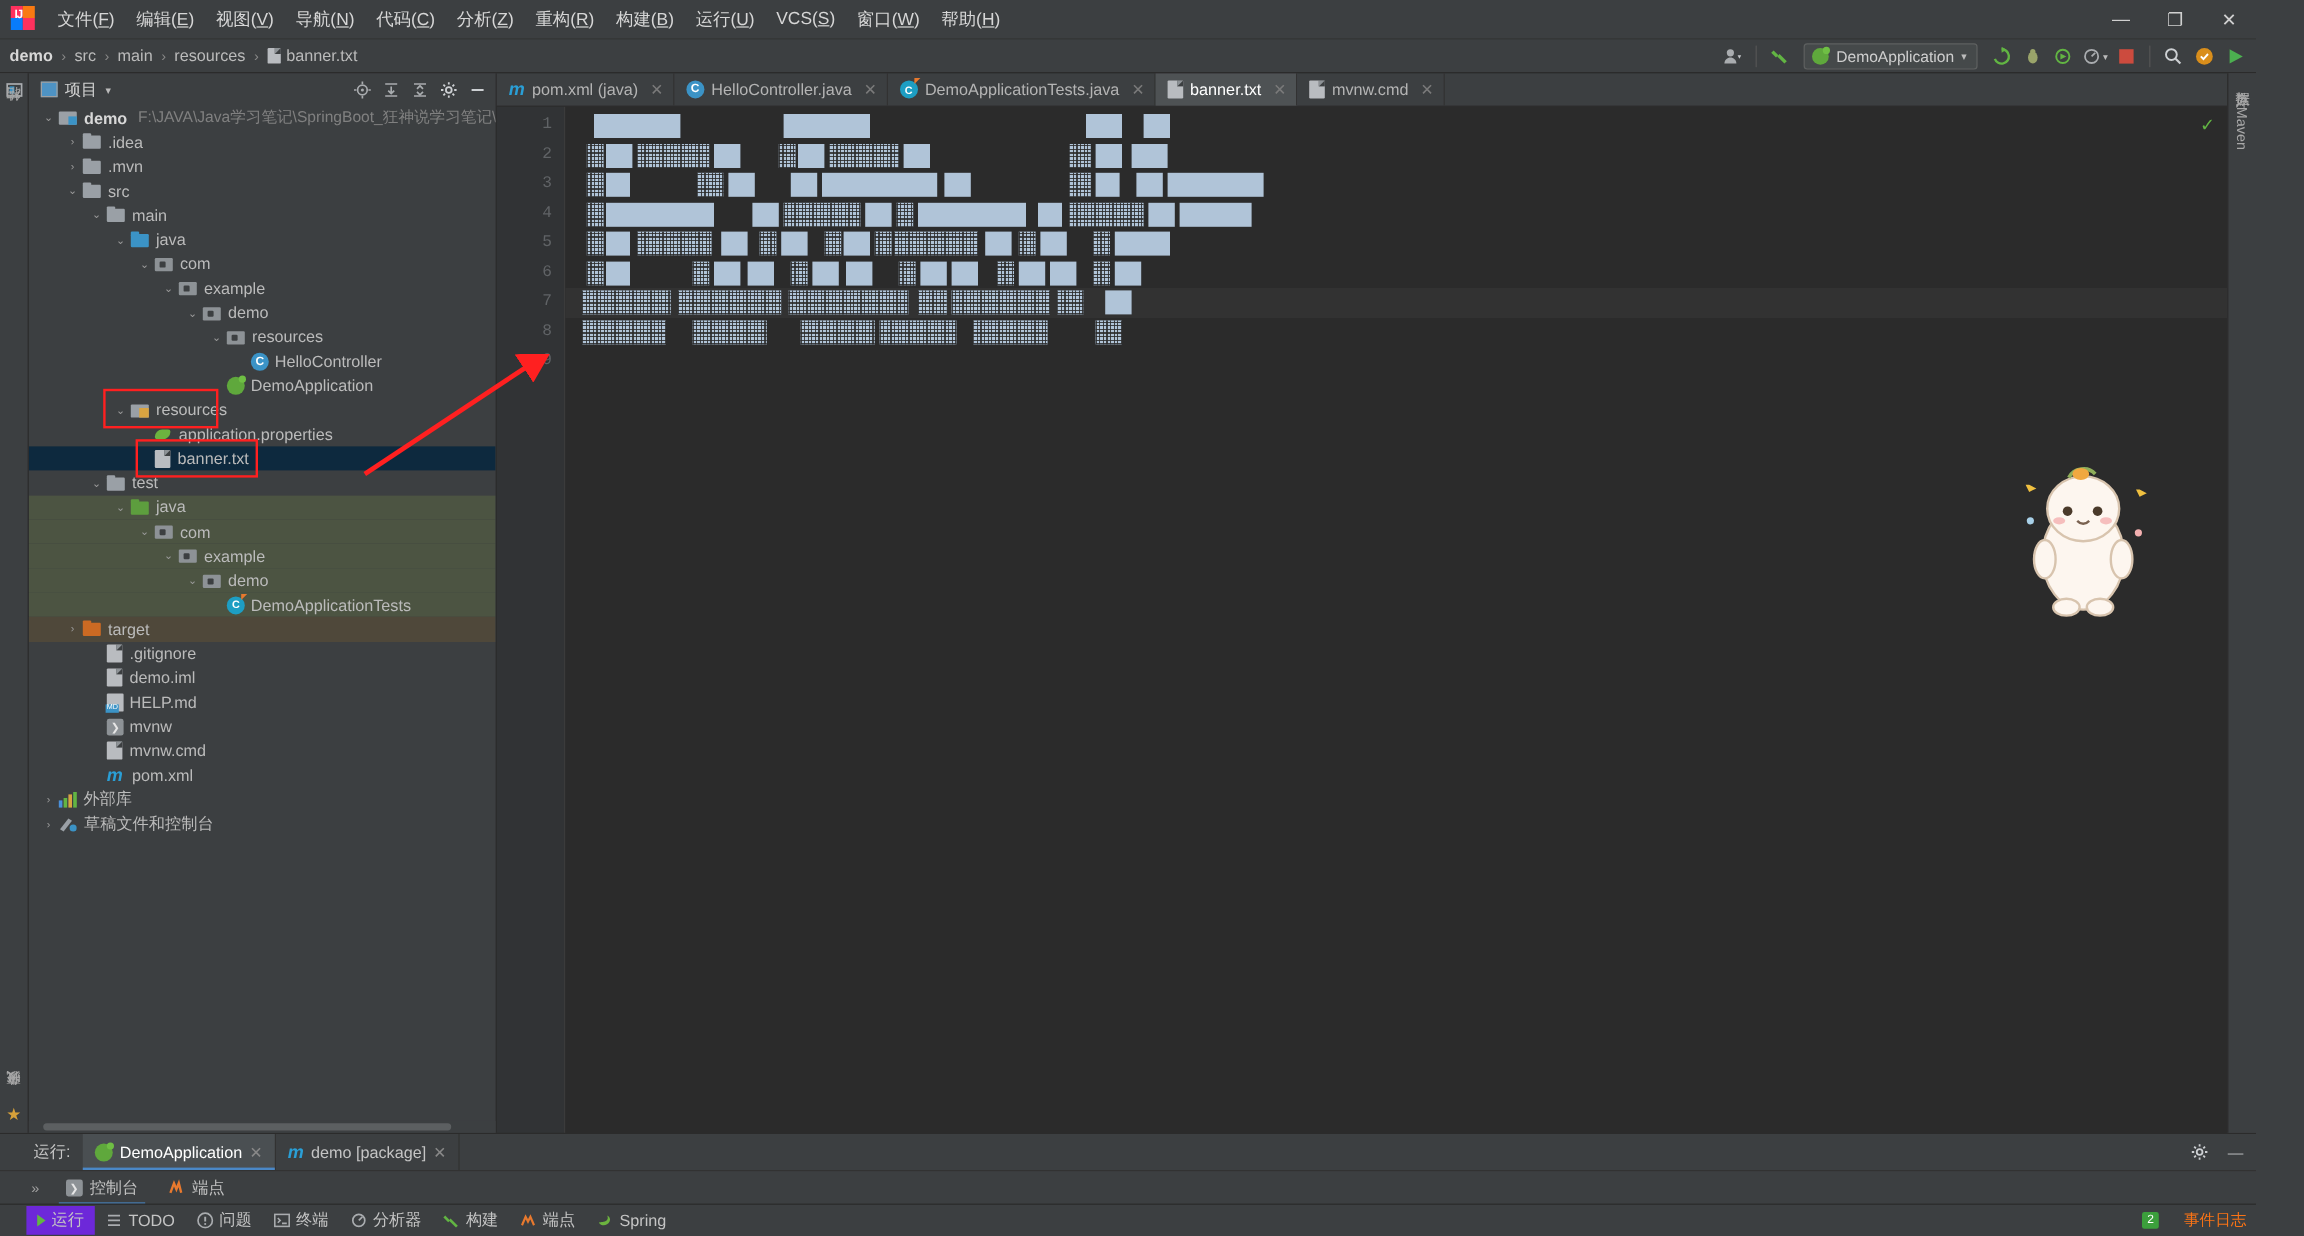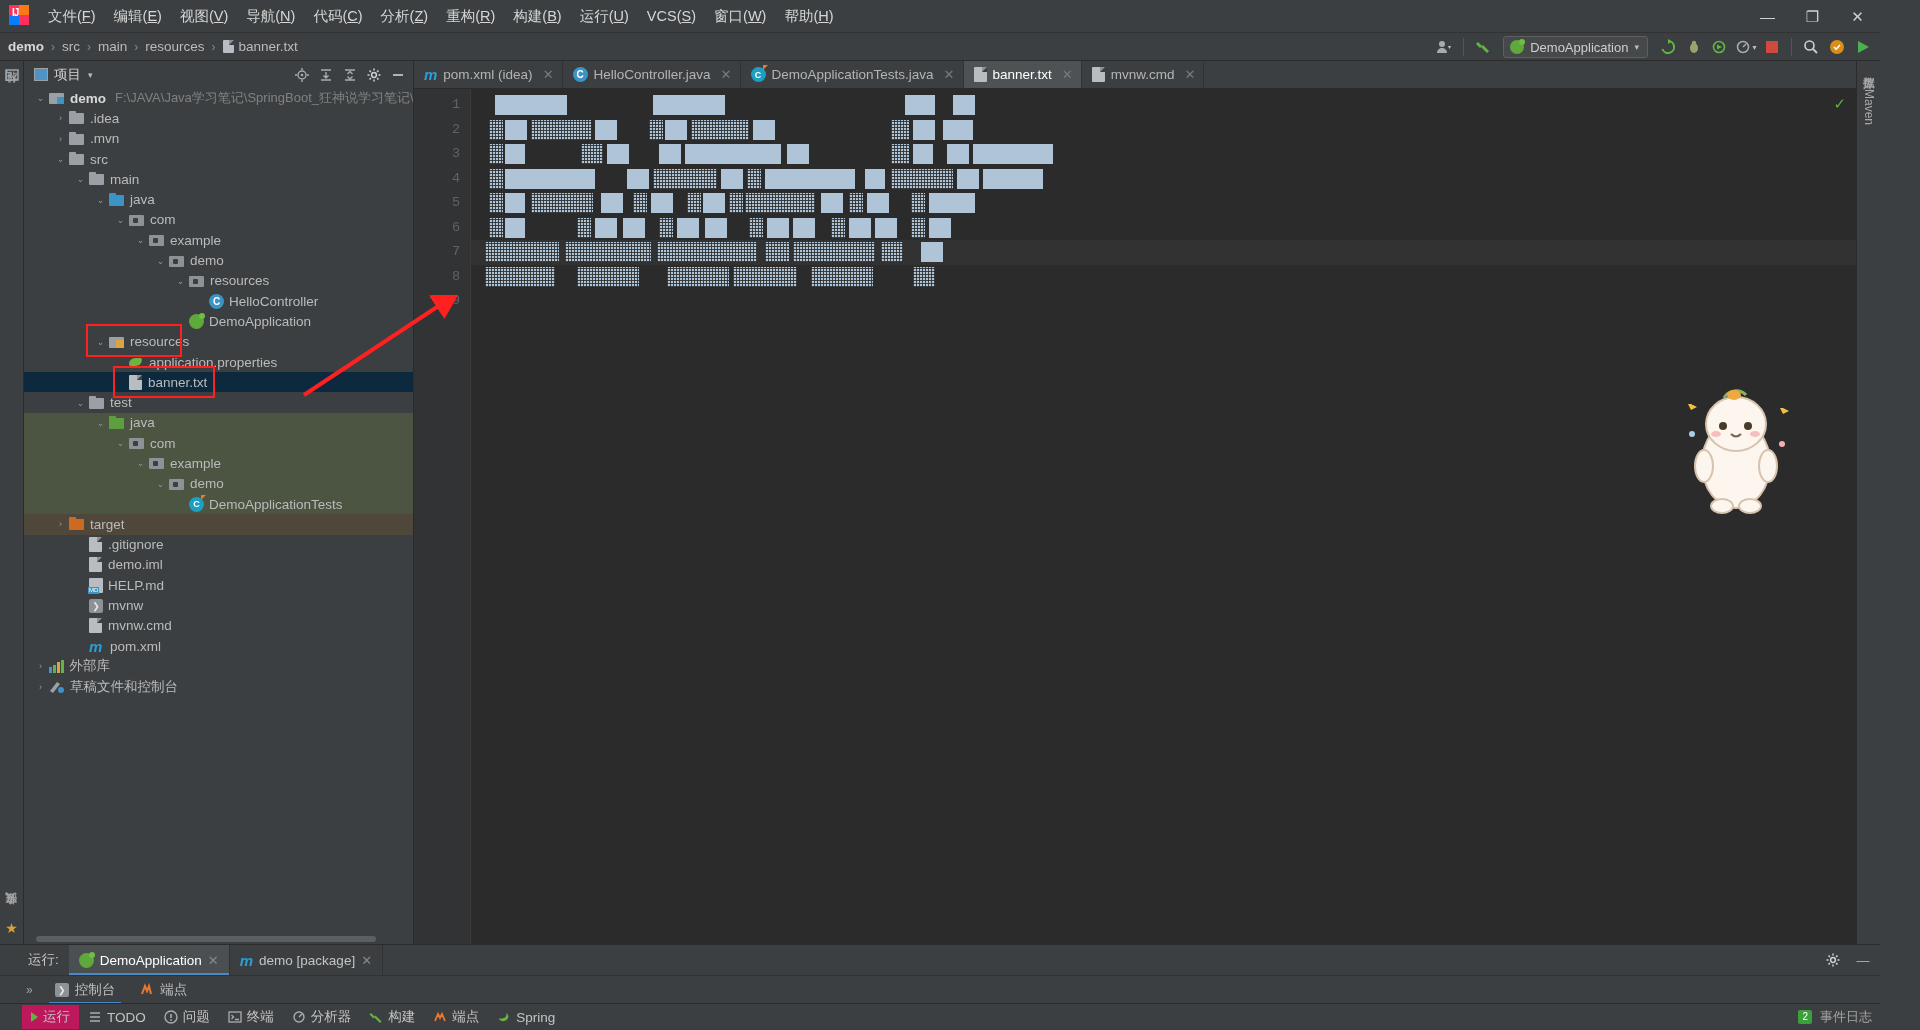--- a/index.html
+++ b/index.html
@@ -157,21 +157,21 @@
   .rtab .x { color:#888; font-size:13px;}
   .runhead .right { position:absolute; right:6px; display:flex; gap:8px; align-items:center;}
   .subtabs { height:28px; display:flex; align-items:center; background:#3c3f41; border-top:1px solid #323232;}
   .chev { color:#a0a0a0; font-size:12px; padding:0 10px 0 26px;}
   .stab { display:flex; align-items:center; gap:6px; height:28px; padding:0 12px; font-size:13.5px; color:#c0c0c0; position:relative;}
   .stab.active:after { content:""; position:absolute; left:6px; right:6px; bottom:0; height:2px; background:#4a88c7;}
 
   
   .toolstrip { height:27px; background:#3c3f41; display:flex; align-items:center; border-top:1px solid #2b2b2b; position:relative;}
   .tsbtn { display:flex; align-items:center; gap:5px; height:24px; padding:0 9px; font-size:13.5px; color:#c4c4c4;}
-  .tsbtn.sel { background:#be185d; }
+  .tsbtn.sel { background:#6d28d9; }
   .toolstrip .right { position:absolute; right:8px; display:flex; align-items:center; gap:8px; font-size:13px;}
   .badge-num { background:#3c9f3c; color:#fff; border-radius:2px; font-size:10px; padding:0 4px; line-height:14px;}
   .statusbar { height:25px; background:#3c3f41; display:flex; align-items:center; border-top:1px solid #2b2b2b; position:relative; font-size:13.5px; color:#b7b7b7;}
   .statusbar .msg { padding-left:30px; }
   .statusbar .right { position:absolute; right:10px; display:flex; align-items:center; gap:14px;}
   .tri { width:0;height:0;border-left:7px solid #62b543;border-top:5px solid transparent;border-bottom:5px solid transparent;}
 </style>
 </head>
 <body>
 
@@ -516,21 +516,21 @@
         </div>
       <div class="hscroll">
           <div class="thumb"></div>
         </div>
     </div>
 
     <div class="editorwrap">
       <div class="tabbar" id="tabs-slot">
           <div class="etab">
             <span class="m-ico">m</span>
-            <span>pom.xml (idea)</span>
+            <span>pom.xml (java)</span>
             <span class="x">✕</span>
           </div>
           <div class="etab">
             <span class="c-class">C</span>
             <span>HelloController.java</span>
             <span class="x">✕</span>
           </div>
           <div class="etab">
             <span class="test-ico">C</span>
             <span>DemoApplicationTests.java</span>
@@ -780,21 +780,21 @@
         </div>
         <div class="tsbtn">
           <svg width="14" height="14" viewBox="0 0 14 14">
             <path d="M2 9c2 3 7 3 9-1 1-2 0-4-2-5 1 2 .5 4-2 5-3 1-4 0-5 1z" fill="#6cb33f"></path>
           </svg>
           <span>Spring</span>
         </div>
       </div>
     <div class="right">
       <span class="badge-num">2</span>
-      <span style="color:#a3a3a3;">事件日志</span>
+      <span style="color:#f97316;margin-left:13px;">事件日志</span>
     </div>
   </div>
 
 
   <div class="annot-box" style="left:86px; top:324px; width:96px; height:33px;"></div>
   <div class="annot-box" style="left:113px; top:366px; width:102px; height:32px;"></div>
   <svg class="annot-arrow" style="left:290px; top:295px; width:175px; height:110px;" viewBox="0 0 175 110">
     <defs>
       <marker id="ah" markerWidth="7" markerHeight="7" refX="1" refY="3.5" orient="auto">
         <path d="M0 0 L7 3.5 L0 7 z" fill="#ff2020"></path>

